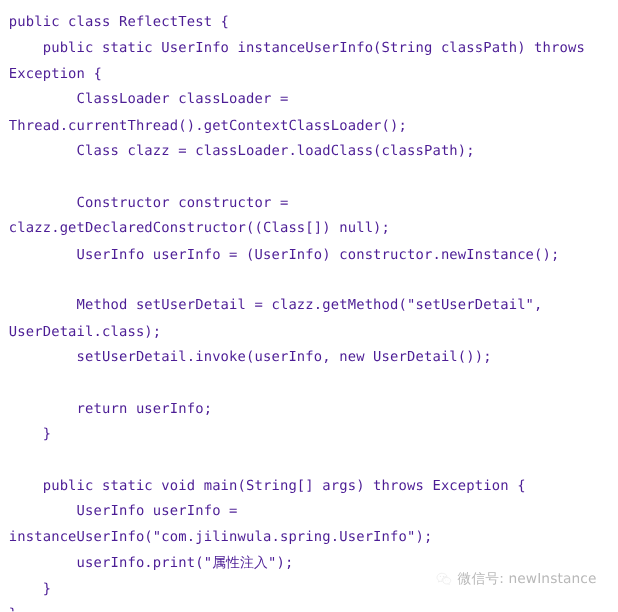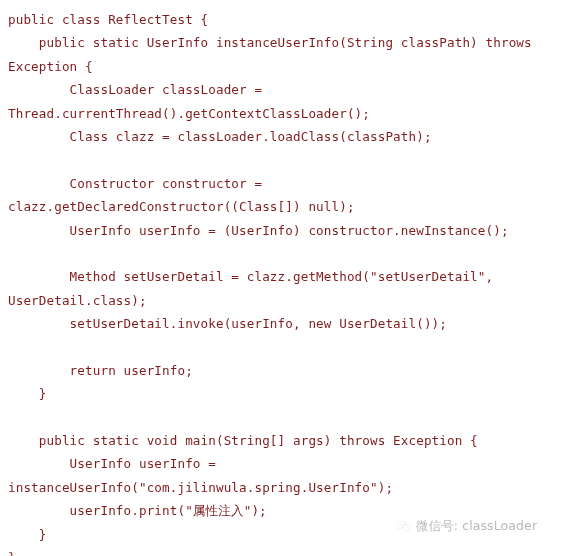--- a/index.html
+++ b/index.html
@@ -25,21 +25,21 @@
     box-sizing: border-box;
   }
   .code-line {
     display: block;
     height: 23.4px;
     line-height: 23.4px;
     padding-left: 8px;
     font-family: "DejaVu Sans Mono", "Liberation Mono", monospace;
     font-size: 12.6px;
     letter-spacing: 0.12px;
-    color: #7f1d1d;
+    color: #4c1d95;
     white-space: pre;
     font-weight: 400;
   }
   .code-line.blank {
     color: transparent;
   }
   #watermark {
     position: absolute;
     left: 396px;
     top: 518px;
@@ -76,16 +76,16 @@
     <span class="wm-logo">
       <svg viewBox="0 0 24 24" width="15" height="15" aria-hidden="true">
         <path d="M9.2 3.4C5.2 3.4 2 6.1 2 9.4c0 1.9 1.1 3.6 2.8 4.7l-.7 2.1 2.4-1.2c.8.2 1.6.4 2.4.4h.5c-.1-.4-.2-.9-.2-1.3 0-3.2 3.1-5.8 7-5.8h.5C16.2 5.3 13 3.4 9.2 3.4z" fill="none" stroke="#b9b9b9" stroke-width="1.1"></path>
         <circle cx="7" cy="8" r="0.85" fill="#b9b9b9"></circle>
         <circle cx="11.4" cy="8" r="0.85" fill="#b9b9b9"></circle>
         <path d="M22 14.3c0-2.6-2.6-4.7-5.8-4.7s-5.8 2.1-5.8 4.7c0 2.6 2.6 4.7 5.8 4.7.7 0 1.3-.1 1.9-.3l1.9 1-.5-1.7c1.6-.9 2.5-2.2 2.5-3.7z" fill="none" stroke="#b9b9b9" stroke-width="1.1"></path>
         <circle cx="14.4" cy="13.4" r="0.7" fill="#b9b9b9"></circle>
         <circle cx="18" cy="13.4" r="0.7" fill="#b9b9b9"></circle>
       </svg>
     </span>
-    <span class="wm-text">微信号: classLoader</span>
+    <span class="wm-text">微信号: newInstance</span>
   </div>
 
 </div>
 
 </body></html>

